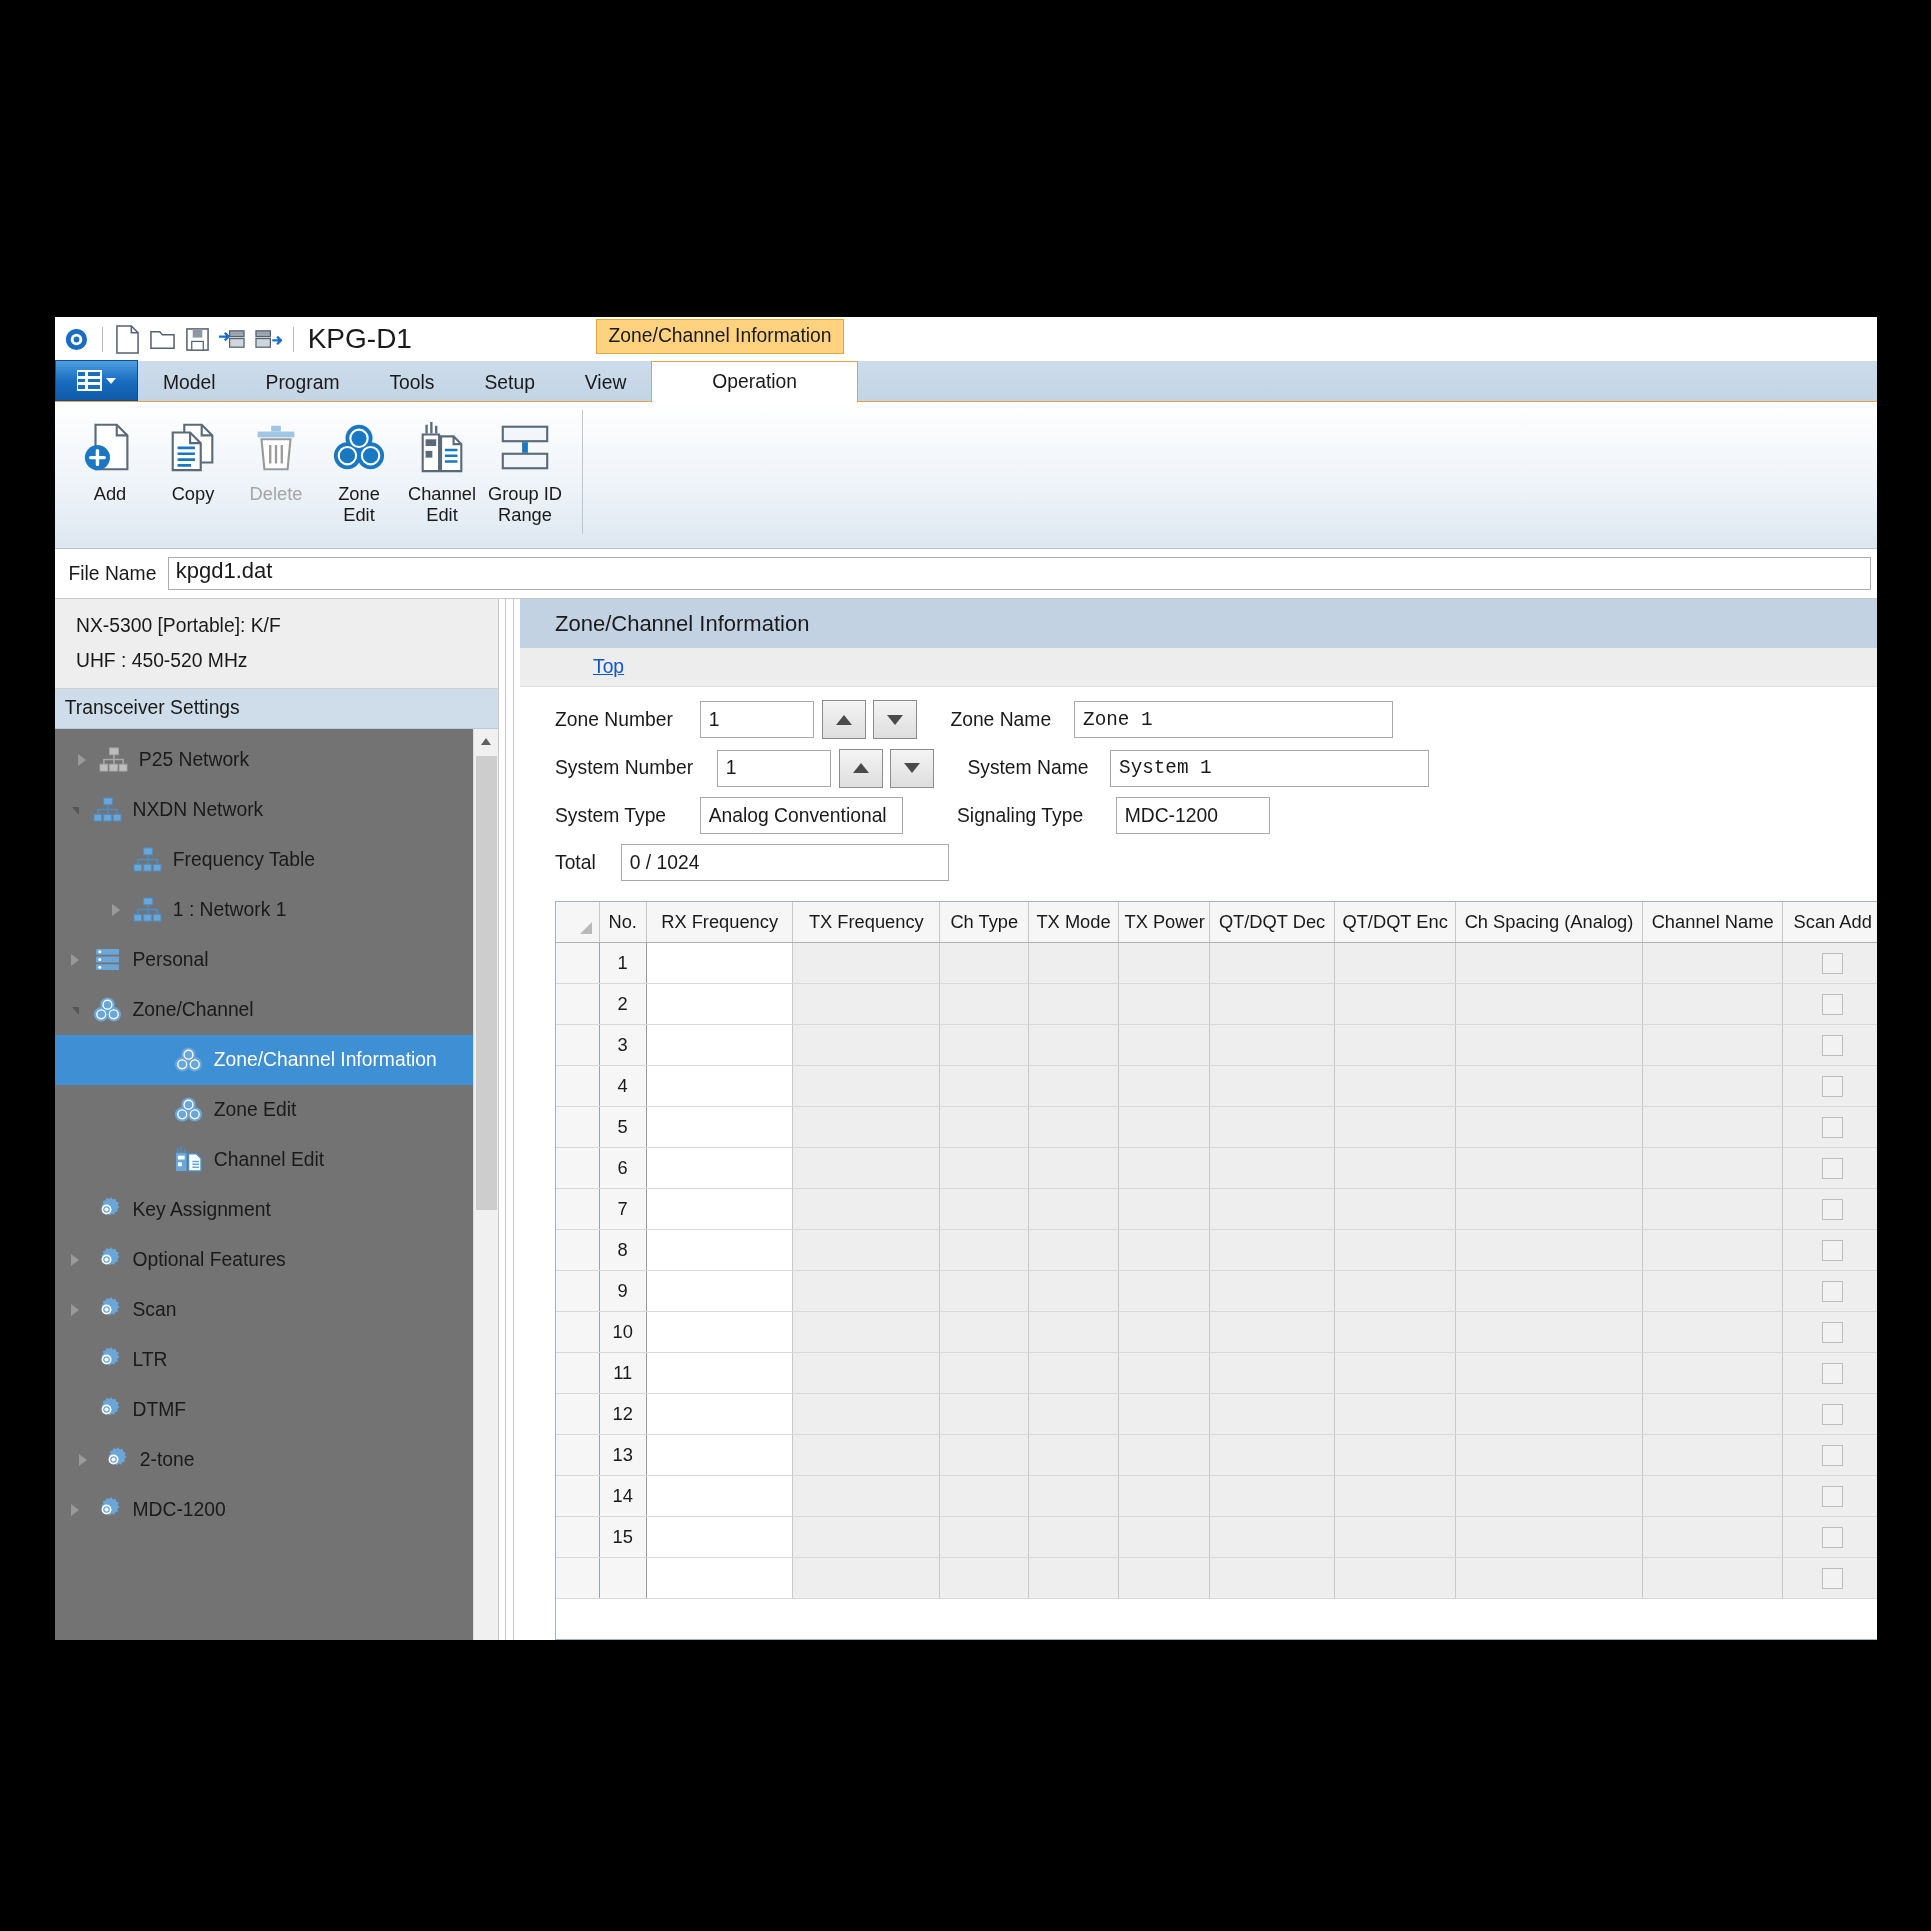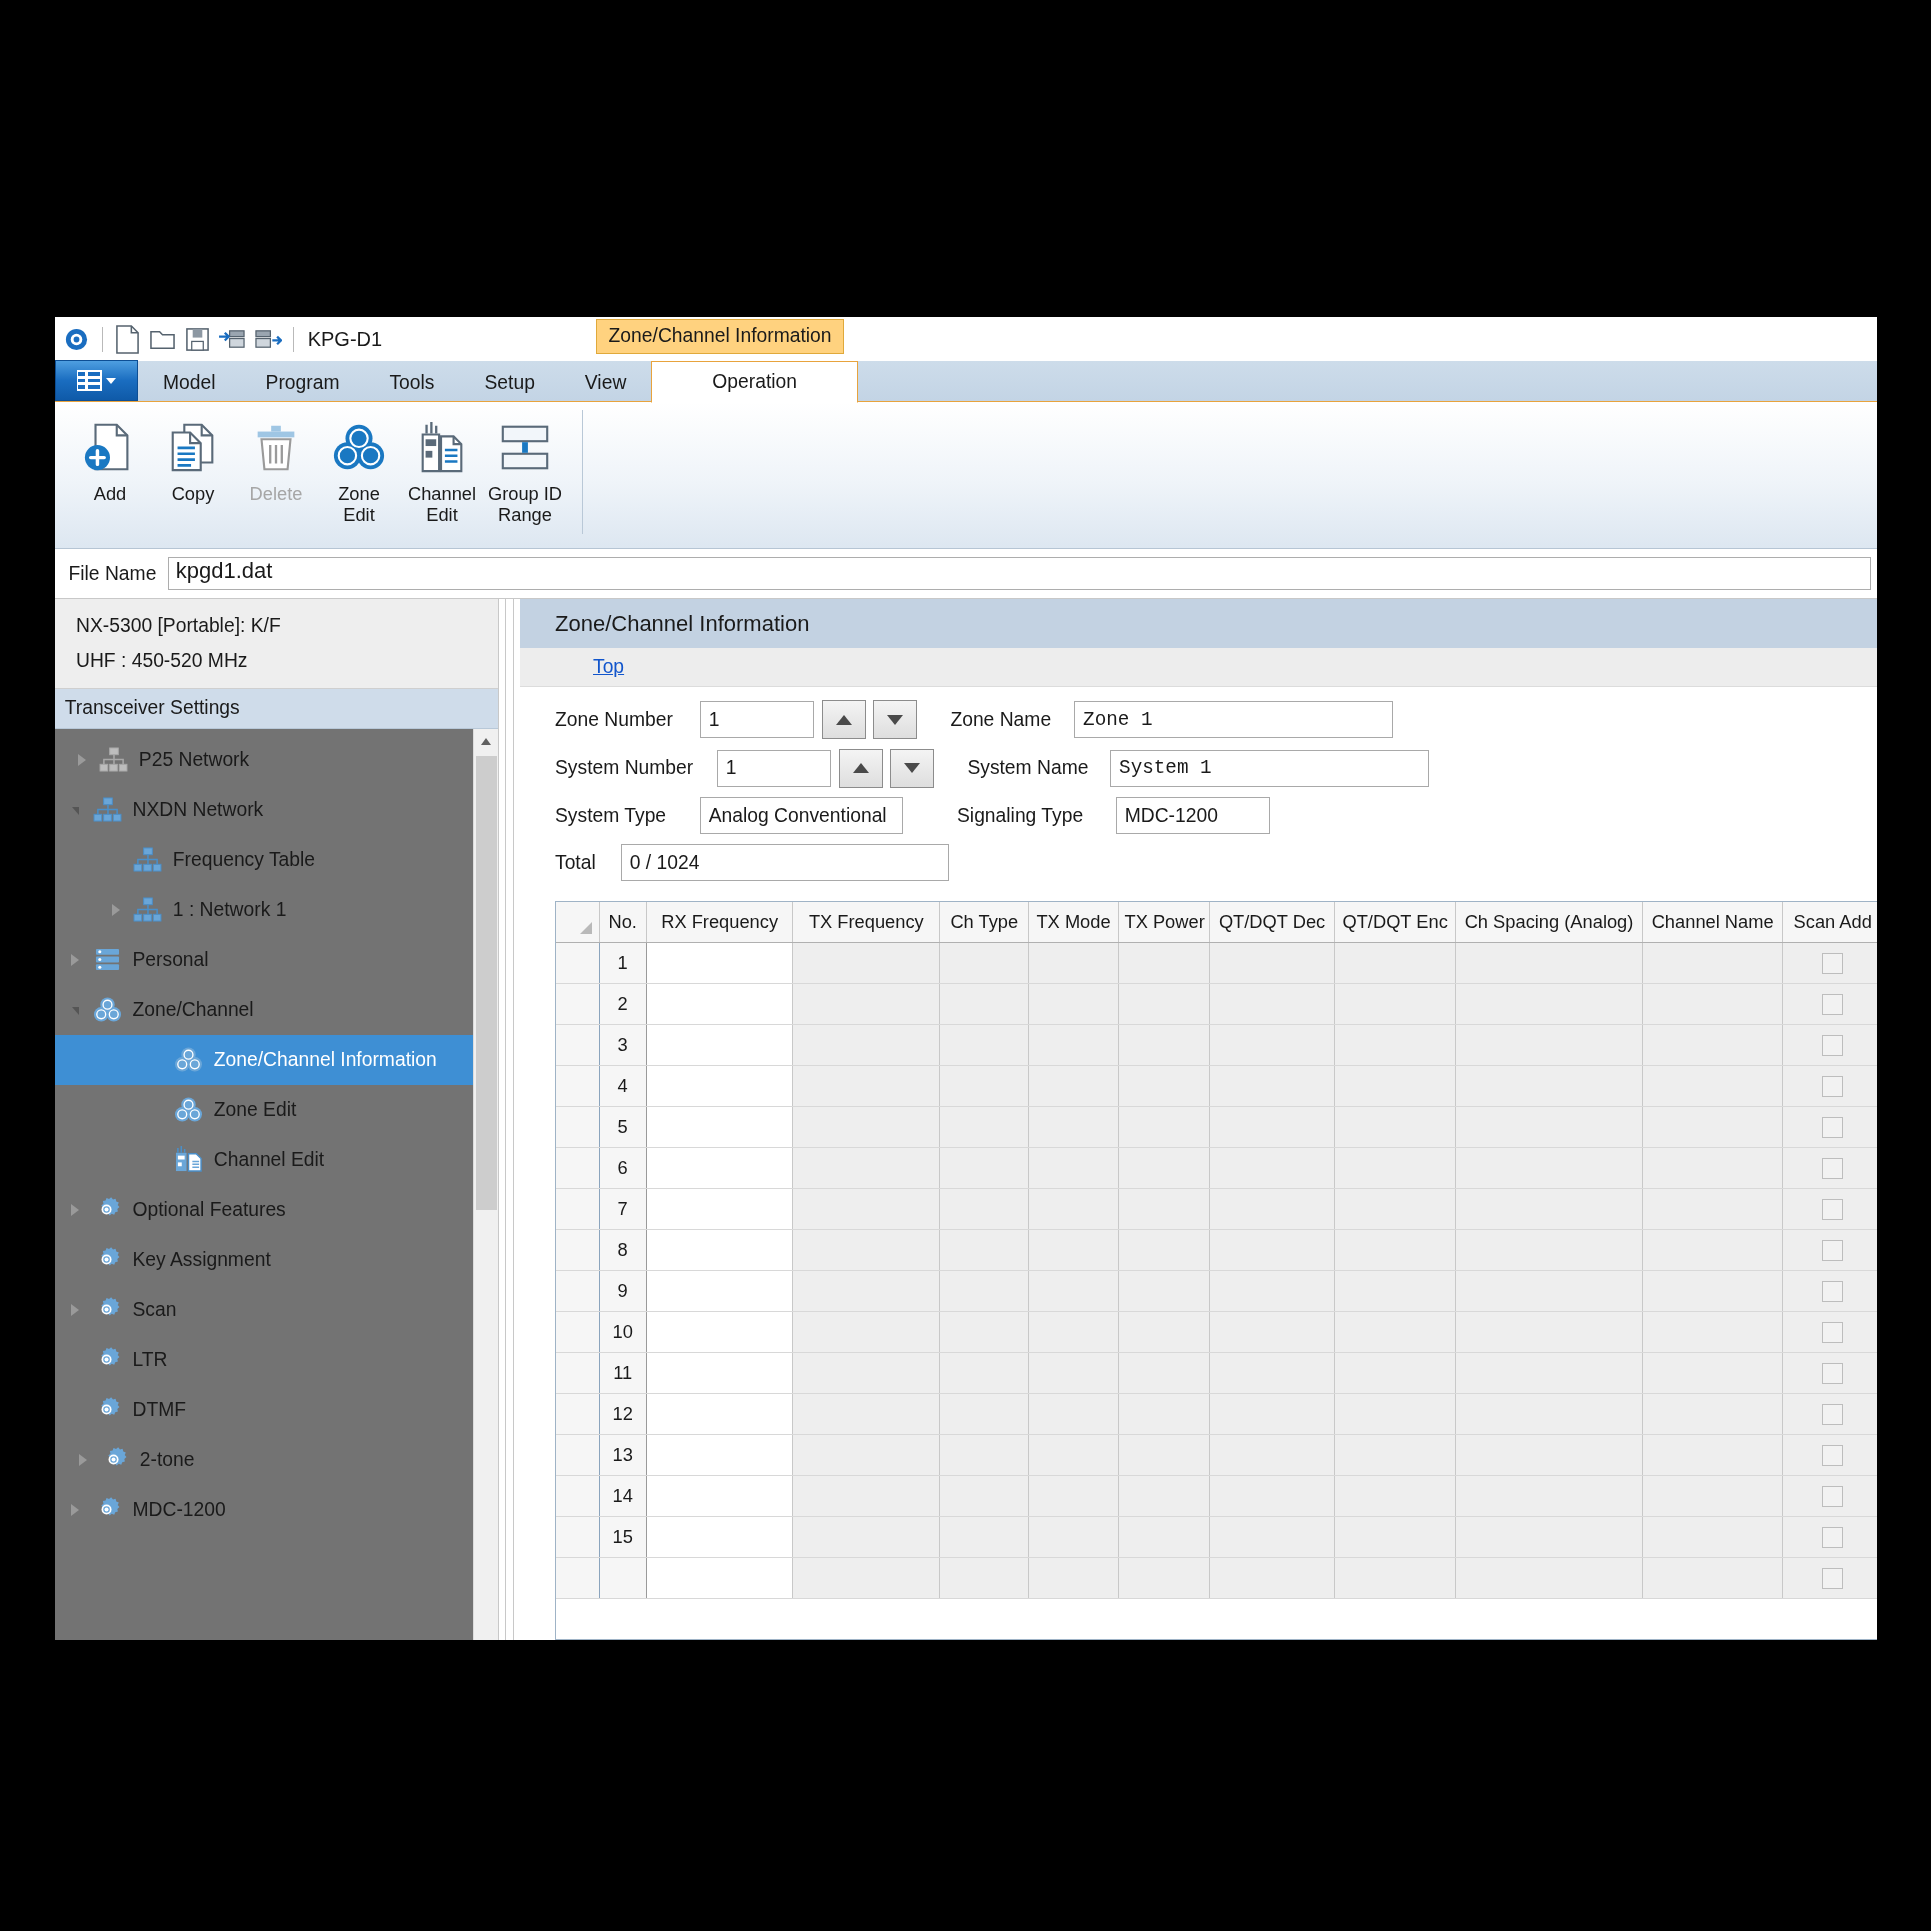--- a/index.html
+++ b/index.html
@@ -36,21 +36,21 @@
   }
   .qa-icon {
     width: 33px; height: 33px;
     display: inline-flex; align-items: center; justify-content: center;
     margin-right: 1.9px;
   }
   .qa-sep {
     width: 1px; height: 25px; background: #b9b9b9; margin: 0 7.7px;
   }
   .app-title {
-    font-size: 20px;
+    font-size: 28px;
     color: #1a1a1a;
     margin-left: 5.8px;
     white-space: nowrap;
   }
 
   .doc-tab {
     position: absolute;
     left: 541px;
     top: 1.9px;
     height: 35px;
@@ -661,44 +661,44 @@
       <path d="M4 2 v5 M7.5 0 v7 M11 3 v4" stroke="#4a8fc9" stroke-width="1.6"></path>
       <rect x="4" y="10" width="7" height="4" fill="#fff"></rect>
       <rect x="4" y="17" width="4" height="4" fill="#fff"></rect>
       <path d="M15 8 h8 l5 5 v13 h-13 z" fill="#fff" stroke="#4a8fc9" stroke-width="1.5"></path>
       <path d="M19 16 h7 M19 19 h7 M19 22 h7" stroke="#6aa6d8" stroke-width="1.6"></path>
     </svg>
               </span>
               <span class="tlbl">Channel Edit</span>
             </div>
             <div class="tnode" style="padding-left: 7.7px;">
-              <span class="exp">
-                <span class="tri-r"></span>
-              </span>
+              <span class="exp"></span>
               <span class="tico">
                 <svg width="27" height="27" viewBox="0 0 28 28">
       <path d="M14 2 l2.6 1.1 2.2-1.8 1.9 2.2 2.7-.6 .7 2.8 2.6 1-1.1 2.6 1.8 2.2-2.2 1.9 .6 2.7-2.8 .7-1 2.6-2.6-1.1-2.2 1.8-1.9-2.2-2.7 .6-.7-2.8-2.6-1 1.1-2.6-1.8-2.2 2.2-1.9-.6-2.7 2.8-.7z" transform="translate(-1,0)" fill="#6aa6d8"></path>
       <circle cx="13" cy="14" r="5.2" fill="#fff"></circle>
       <circle cx="13" cy="14" r="3.4" fill="#6aa6d8"></circle>
       <circle cx="13" cy="14" r="2.1" fill="#fff"></circle>
     </svg>
               </span>
-              <span class="tlbl">Optional Features</span>
+              <span class="tlbl">Key Assignment</span>
             </div>
             <div class="tnode" style="padding-left: 7.7px;">
-              <span class="exp"></span>
+              <span class="exp">
+                <span class="tri-r"></span>
+              </span>
               <span class="tico">
                 <svg width="27" height="27" viewBox="0 0 28 28">
       <path d="M14 2 l2.6 1.1 2.2-1.8 1.9 2.2 2.7-.6 .7 2.8 2.6 1-1.1 2.6 1.8 2.2-2.2 1.9 .6 2.7-2.8 .7-1 2.6-2.6-1.1-2.2 1.8-1.9-2.2-2.7 .6-.7-2.8-2.6-1 1.1-2.6-1.8-2.2 2.2-1.9-.6-2.7 2.8-.7z" transform="translate(-1,0)" fill="#6aa6d8"></path>
       <circle cx="13" cy="14" r="5.2" fill="#fff"></circle>
       <circle cx="13" cy="14" r="3.4" fill="#6aa6d8"></circle>
       <circle cx="13" cy="14" r="2.1" fill="#fff"></circle>
     </svg>
               </span>
-              <span class="tlbl">Key Assignment</span>
+              <span class="tlbl">Optional Features</span>
             </div>
             <div class="tnode" style="padding-left: 7.7px;">
               <span class="exp">
                 <span class="tri-r"></span>
               </span>
               <span class="tico">
                 <svg width="27" height="27" viewBox="0 0 28 28">
       <path d="M14 2 l2.6 1.1 2.2-1.8 1.9 2.2 2.7-.6 .7 2.8 2.6 1-1.1 2.6 1.8 2.2-2.2 1.9 .6 2.7-2.8 .7-1 2.6-2.6-1.1-2.2 1.8-1.9-2.2-2.7 .6-.7-2.8-2.6-1 1.1-2.6-1.8-2.2 2.2-1.9-.6-2.7 2.8-.7z" transform="translate(-1,0)" fill="#6aa6d8"></path>
       <circle cx="13" cy="14" r="5.2" fill="#fff"></circle>
       <circle cx="13" cy="14" r="3.4" fill="#6aa6d8"></circle>

